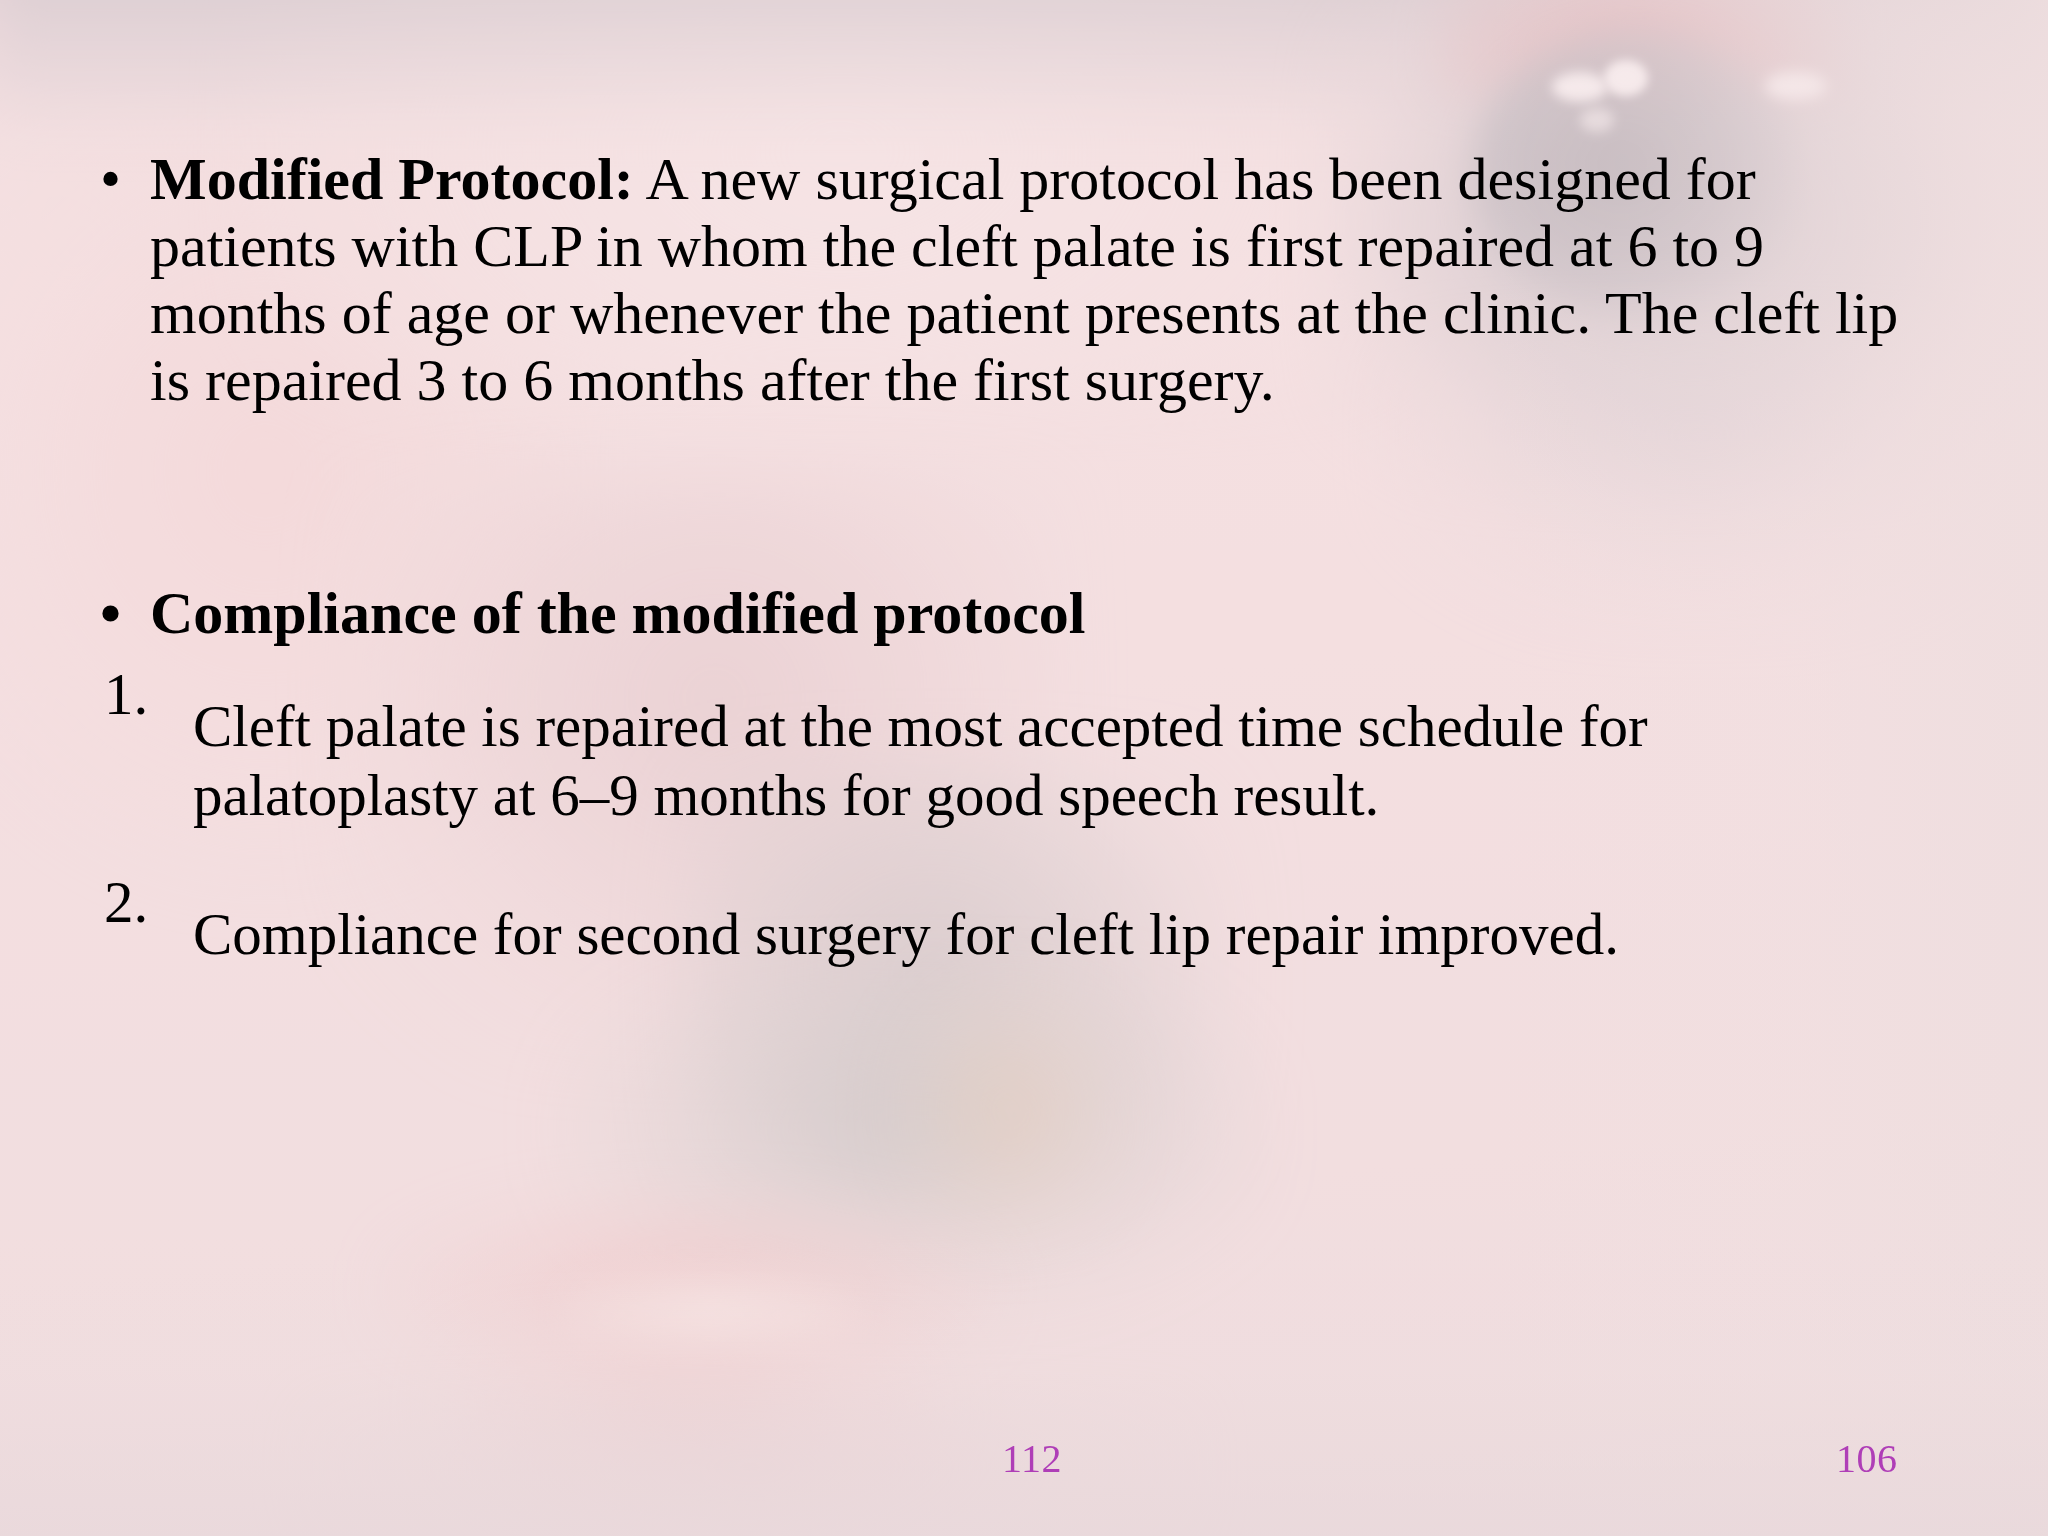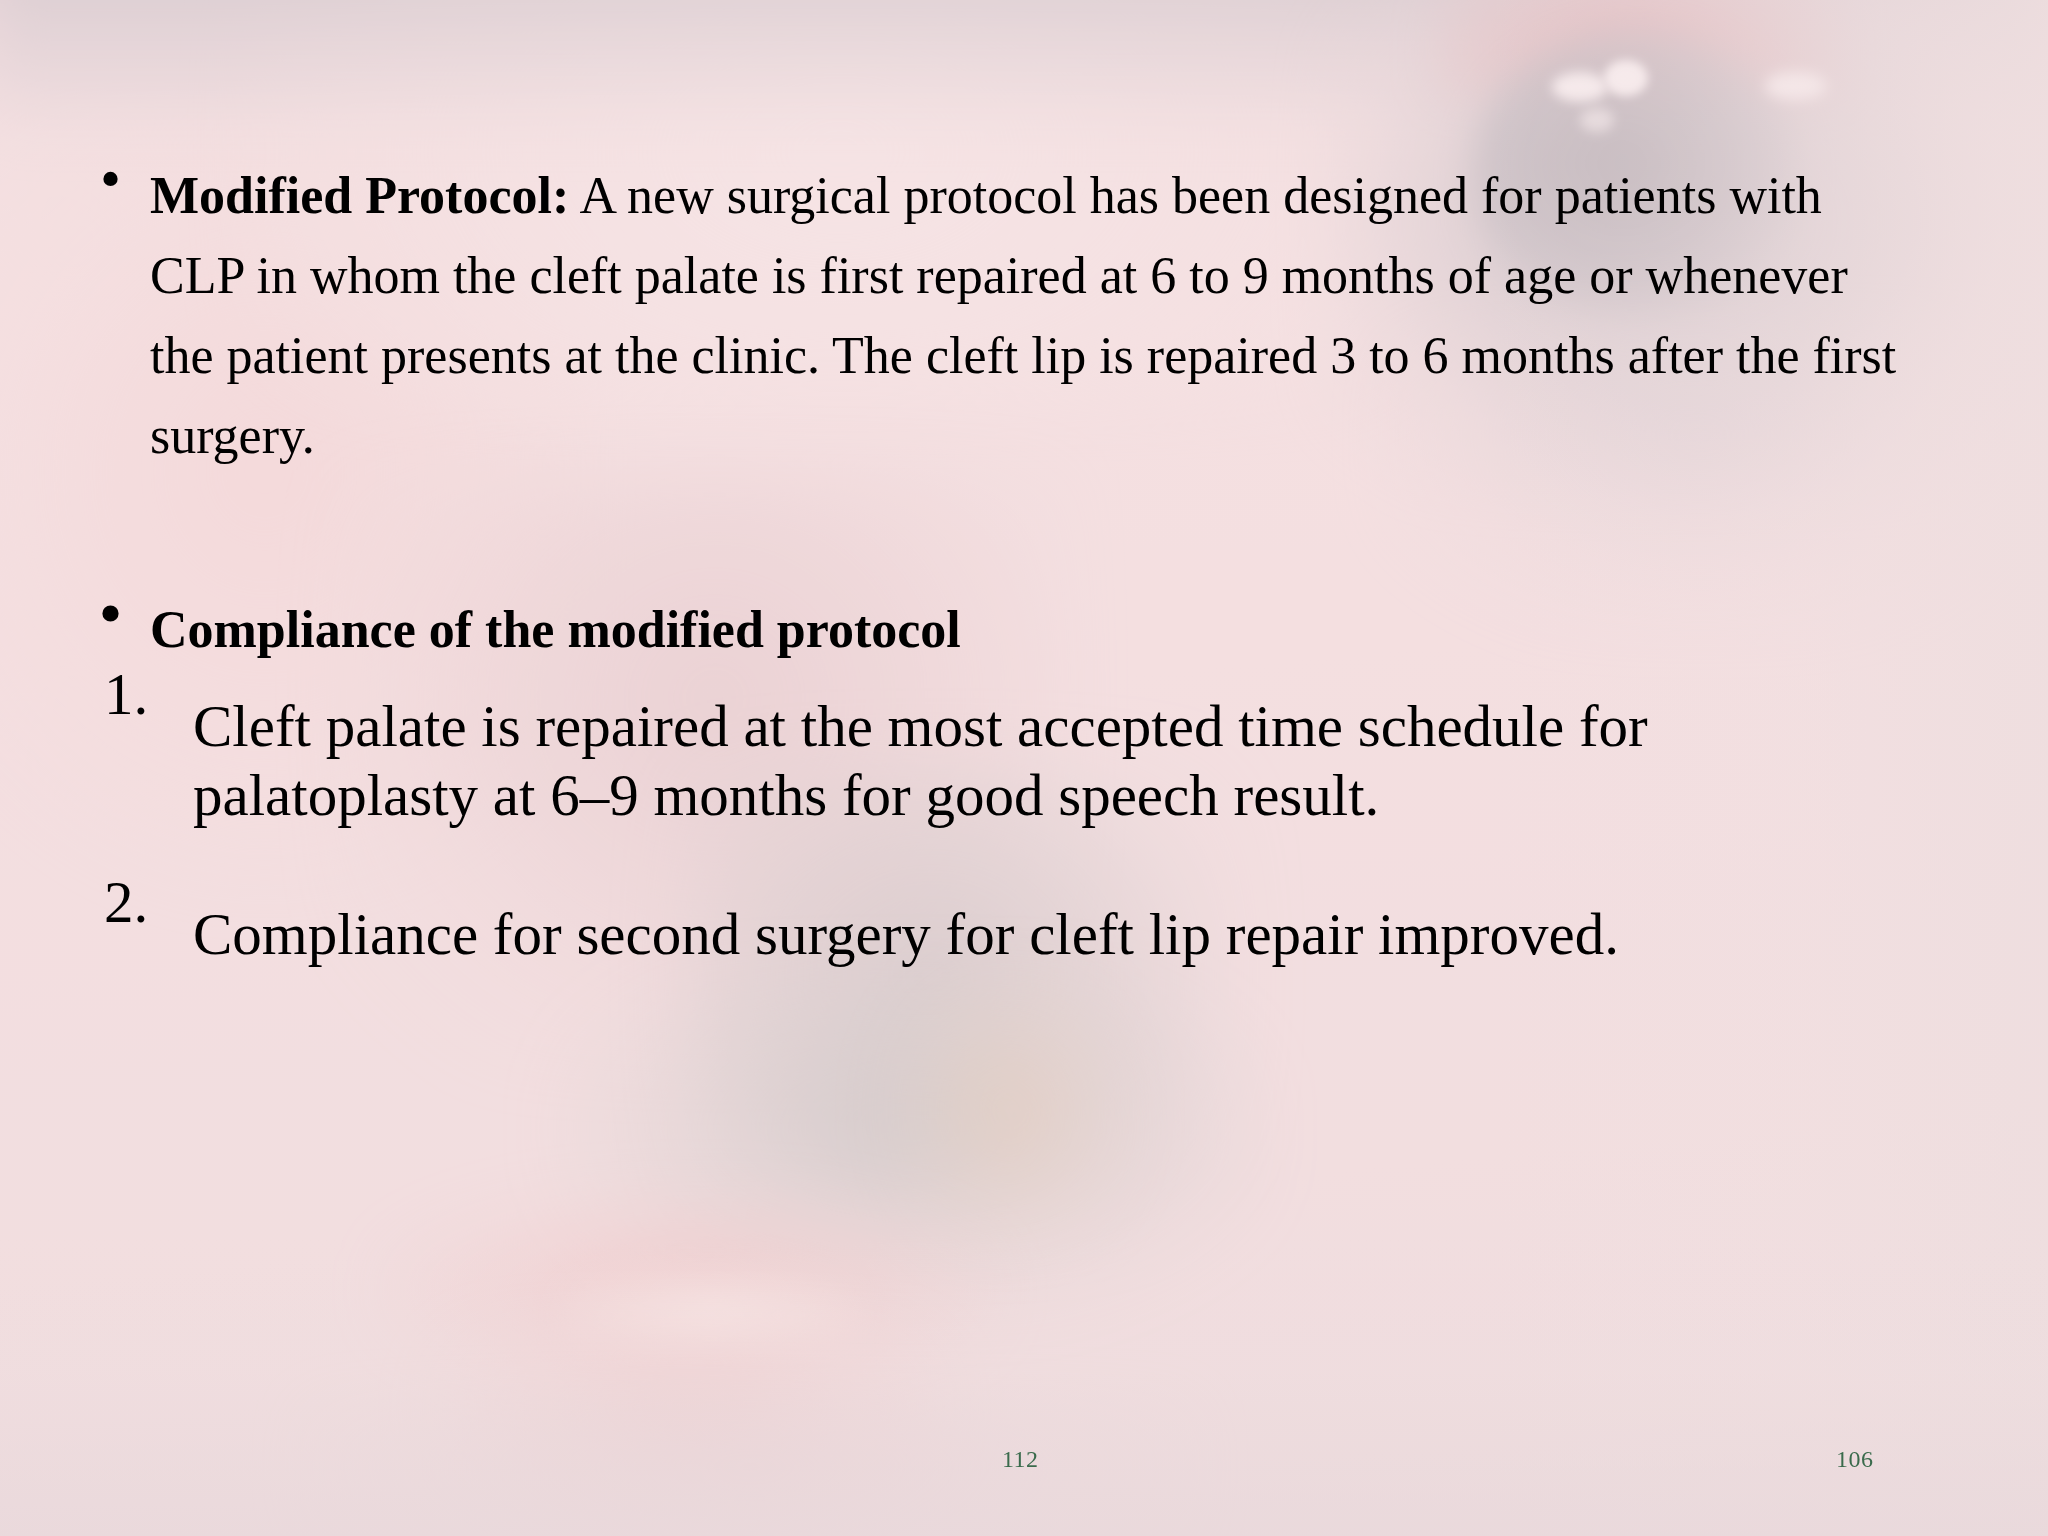--- a/index.html
+++ b/index.html
@@ -227,23 +227,22 @@
     width: 72px;
     flex: 0 0 72px;
     font-size: 60px;
     line-height: 67px;
     text-align: left;
     padding-left: 22px;
     box-sizing: border-box;
   }
   .bullet-body {
     flex: 1 1 auto;
-    font-size: 52px;
-    line-height: 80px;
-    margin-top: 10px;
+    font-size: 60px;
+    line-height: 67px;
   }
 
   .num-item {
     display: flex;
     align-items: flex-start;
   }
   .num-glyph {
     width: 115px;
     flex: 0 0 115px;
     font-size: 59px;
@@ -276,23 +275,23 @@
   #list-wrap {
     left: 78px;
     top: 660px;
     width: 1830px;
   }
   .num-item + .num-item { margin-top: 38px; }
 
   
   .page-num {
     position: absolute;
-    font-size: 24px;
+    font-size: 40px;
     line-height: 32px;
-    color: #14532d;
+    color: #a21caf;
     opacity: 0.82;
     letter-spacing: 0.5px;
   }
   #page-num-center { left: 1002px; top: 1443px; }
   #page-num-right  { left: 1836px; top: 1443px; }
 </style>
 </head>
 <body>
 
 <div id="slide">

